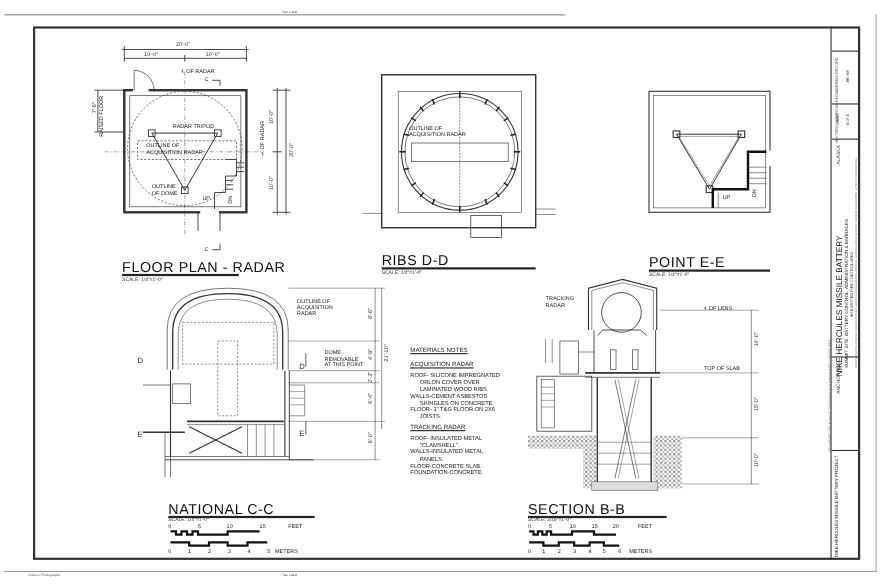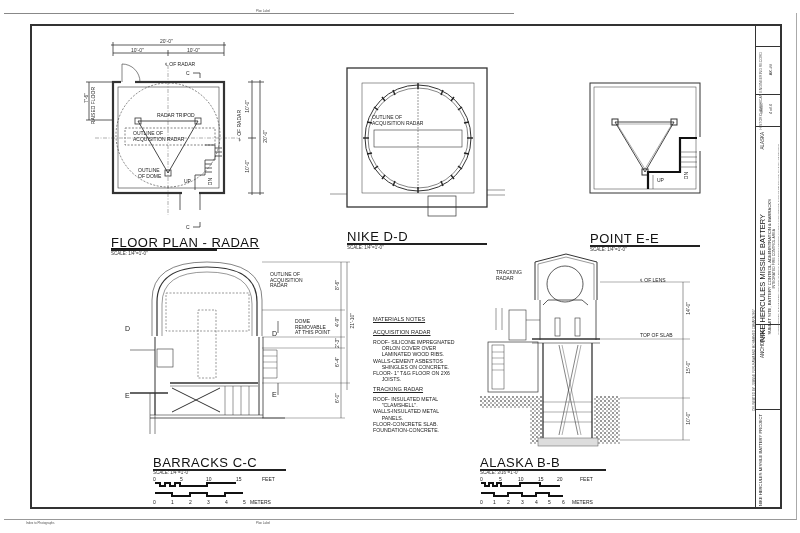--- a/index.html
+++ b/index.html
@@ -121,21 +121,21 @@
 OF DOME</div>
 <div class="abs lbl" style="left:184px;top:178px;">UP</div>
 <div class="abs vtext lbl" style="left:207px;top:178px;">DN</div>
 <div class="abs vtext lbl" style="left:236px;top:110px;">℄ OF RADAR</div>
 <div class="abs vtext dim" style="left:244px;top:100px;">10'-0"</div>
 <div class="abs vtext dim" style="left:244px;top:160px;">10'-0"</div>
 <div class="abs vtext dim" style="left:262px;top:130px;">20'-0"</div>
 <div class="abs vtext dim" style="left:83px;top:93px;">7'-6"</div>
 <div class="abs vtext lbl" style="left:90px;top:87px;">RAISED FLOOR</div>
 
-<div class="abs drawing-title" style="left:111px;top:235px;text-decoration:underline;">FLOOR PLAN - RADAR</div>
+<div class="abs drawing-title" style="left:111px;top:235px;">FLOOR PLAN - RADAR</div>
 <div class="title-underline" style="left:111px;top:249px;width:106px;"></div>
 <div class="abs scale-text" style="left:111px;top:251px;">SCALE: 1/4"=1'-0"</div>
 
 <svg width="800" height="533" style="left:0;top:0;" viewBox="0 0 800 533">
   <g stroke="#333" fill="none">
     <rect x="347" y="68" width="140" height="139" stroke-width="1.3"></rect>
     <rect x="362" y="83" width="112" height="110" stroke-width="0.5"></rect>
     <circle cx="418" cy="138" r="53" stroke-width="1"></circle>
     <circle cx="418" cy="138" r="50" stroke-width="0.6"></circle>
     <line x1="418" y1="85" x2="418" y2="191" stroke-dasharray="2 1" stroke-width="0.5"></line>
@@ -164,21 +164,21 @@
     <line x1="469" y1="154" x2="464" y2="153"></line>
       <line x1="367" y1="154" x2="372" y2="153"></line>
     <line x1="454" y1="97" x2="451" y2="101"></line>
       <line x1="382" y1="97" x2="385" y2="101"></line>
     <line x1="454" y1="179" x2="451" y2="175"></line>
       <line x1="382" y1="179" x2="385" y2="175"></line>
   </g>
 </svg>
 <div class="abs lbl" style="left:372px;top:115px;white-space:pre;line-height:5.5px;">OUTLINE OF
 ACQUISITION RADAR</div>
-<div class="abs drawing-title" style="left:347px;top:229px;">NIKE D-D</div>
+<div class="abs drawing-title" style="left:347px;top:229px;">RIBS D-D</div>
 <div class="title-underline" style="left:347px;top:243px;width:140px;"></div>
 <div class="abs scale-text" style="left:347px;top:245px;">SCALE: 1/4"=1'-0"</div>
 
 <svg width="800" height="533" style="left:0;top:0;" viewBox="0 0 800 533">
   <g stroke="#333" fill="none">
     <rect x="590" y="83" width="110" height="110" stroke-width="1"></rect>
     <rect x="594" y="87" width="102" height="102" stroke-width="0.5"></rect>
     <polygon points="615,122 674,122 645,172" stroke-width="0.9"></polygon>
     <polygon points="617,124 672,124 645,169" stroke-width="0.4"></polygon>
     <rect x="612" y="119" width="6" height="6"></rect>
@@ -260,21 +260,21 @@
 <div class="abs lbl" style="left:272px;top:391px;font-size:7px;">E</div>
 <div class="abs lbl" style="left:125px;top:325px;font-size:7px;">D</div>
 <div class="abs lbl" style="left:125px;top:392px;font-size:7px;">E</div>
 <div class="abs vtext dim" style="left:334px;top:280px;">8'-6"</div>
 <div class="abs vtext dim" style="left:334px;top:317px;">4'-9"</div>
 <div class="abs vtext dim" style="left:334px;top:338px;">2'-3"</div>
 <div class="abs vtext dim" style="left:334px;top:357px;">6'-4"</div>
 <div class="abs vtext dim" style="left:334px;top:393px;">6'-0"</div>
 <div class="abs vtext dim" style="left:349px;top:313px;">21'-10"</div>
 
-<div class="abs drawing-title" style="left:153px;top:455px;">BARRACKS C-C</div>
+<div class="abs drawing-title" style="left:153px;top:455px;">NATIONAL C-C</div>
 <div class="title-underline" style="left:153px;top:469px;width:133px;"></div>
 <div class="abs scale-text" style="left:153px;top:470px;">SCALE: 1/4"=1'-0"</div>
 
 <div class="abs bar-lbl" style="left:153px;top:476px;">0</div>
 <div class="abs bar-lbl" style="left:180px;top:476px;">5</div>
 <div class="abs bar-lbl" style="left:206px;top:476px;">10</div>
 <div class="abs bar-lbl" style="left:236px;top:476px;">15</div>
 <div class="abs bar-lbl" style="left:262px;top:476px;">FEET</div>
 <svg width="800" height="533" style="left:0;top:0;" viewBox="0 0 800 533">
   <g stroke="#111" stroke-width="2" fill="none">
@@ -365,21 +365,21 @@
   <rect x="538" y="438" width="60" height="8" fill="#ddd" stroke="#555" stroke-width="0.5"></rect>
 </svg>
 <div class="abs lbl" style="left:496px;top:270px;white-space:pre;line-height:5.5px;">TRACKING
 RADAR</div>
 <div class="abs lbl" style="left:640px;top:277px;">℄ OF LENS</div>
 <div class="abs lbl" style="left:640px;top:332px;">TOP OF SLAB</div>
 <div class="abs vtext dim" style="left:685px;top:302px;">14'-0"</div>
 <div class="abs vtext dim" style="left:685px;top:361px;">15'-0"</div>
 <div class="abs vtext dim" style="left:685px;top:412px;">10'-0"</div>
 
-<div class="abs drawing-title" style="left:480px;top:455px;">ALASKA B-B</div>
+<div class="abs drawing-title" style="left:480px;top:455px;">SECTION B-B</div>
 <div class="title-underline" style="left:480px;top:469px;width:126px;"></div>
 <div class="abs scale-text" style="left:480px;top:470px;">SCALE: 3/16"=1'-0"</div>
 
 <div class="abs bar-lbl" style="left:480px;top:476px;">0</div>
 <div class="abs bar-lbl" style="left:499px;top:476px;">5</div>
 <div class="abs bar-lbl" style="left:518px;top:476px;">10</div>
 <div class="abs bar-lbl" style="left:538px;top:476px;">15</div>
 <div class="abs bar-lbl" style="left:557px;top:476px;">20</div>
 <div class="abs bar-lbl" style="left:580px;top:476px;">FEET</div>
 <svg width="800" height="533" style="left:0;top:0;" viewBox="0 0 800 533">

